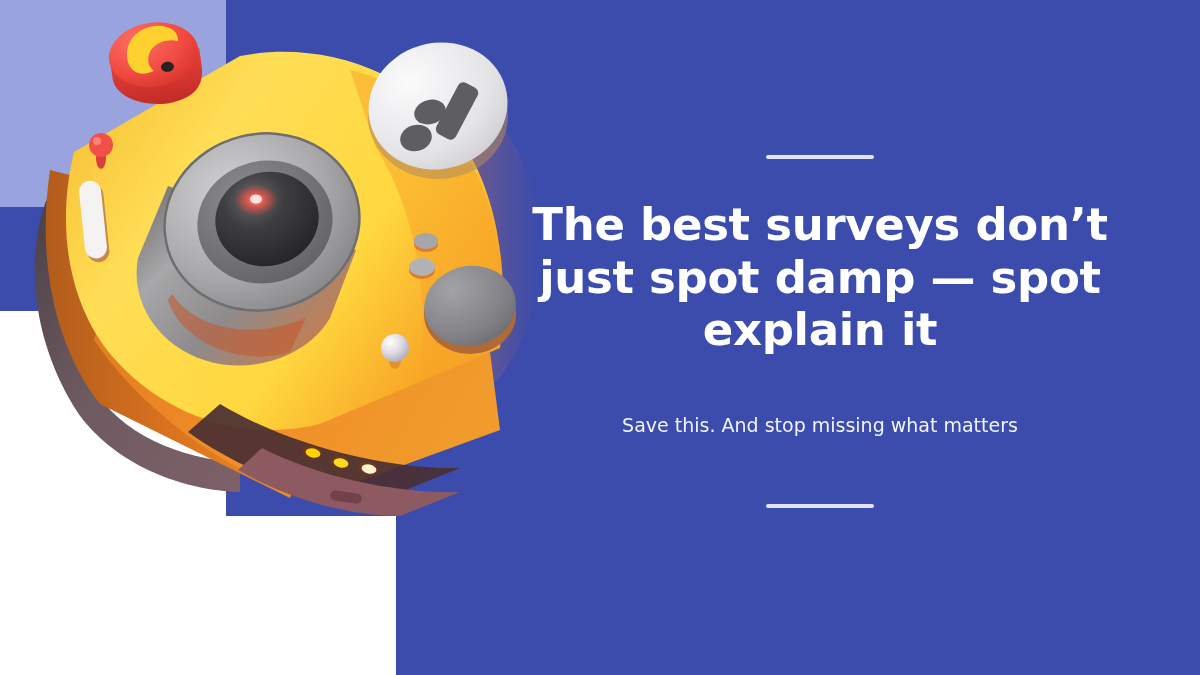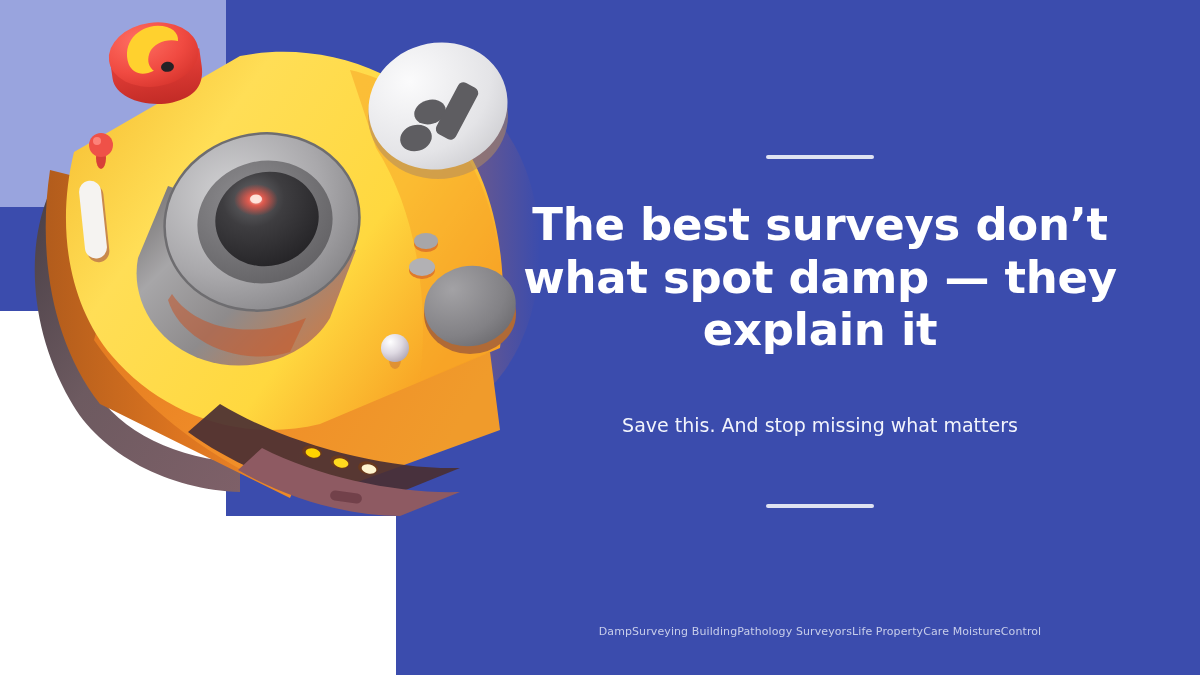--- a/index.html
+++ b/index.html
@@ -271,22 +271,21 @@
       <g transform="translate(392,334)">
         <ellipse cx="13" cy="26" rx="6" ry="9" fill="#d98a34" opacity="0.8"></ellipse>
         <circle cx="13" cy="14" r="14" fill="url(#gPearl)"></circle>
       </g>
     </svg>
   </div>
 
   <div class="text-col">
     <div class="rule rule-top"></div>
 
-    <h1 class="headline">The best surveys don’t what spot damp — they explain it</h1>
+    <h1 class="headline">The best surveys don’t just spot damp — spot explain it</h1>
 
     <p class="subhead">Save this. And stop missing what matters</p>
 
     <div class="rule rule-bottom spacer-to-bottom-rule"></div>
   </div>
 
-  <div class="hashtags">DampSurveying BuildingPathology SurveyorsLife PropertyCare MoistureControl</div>
 
 </div>
 
 </body></html>

